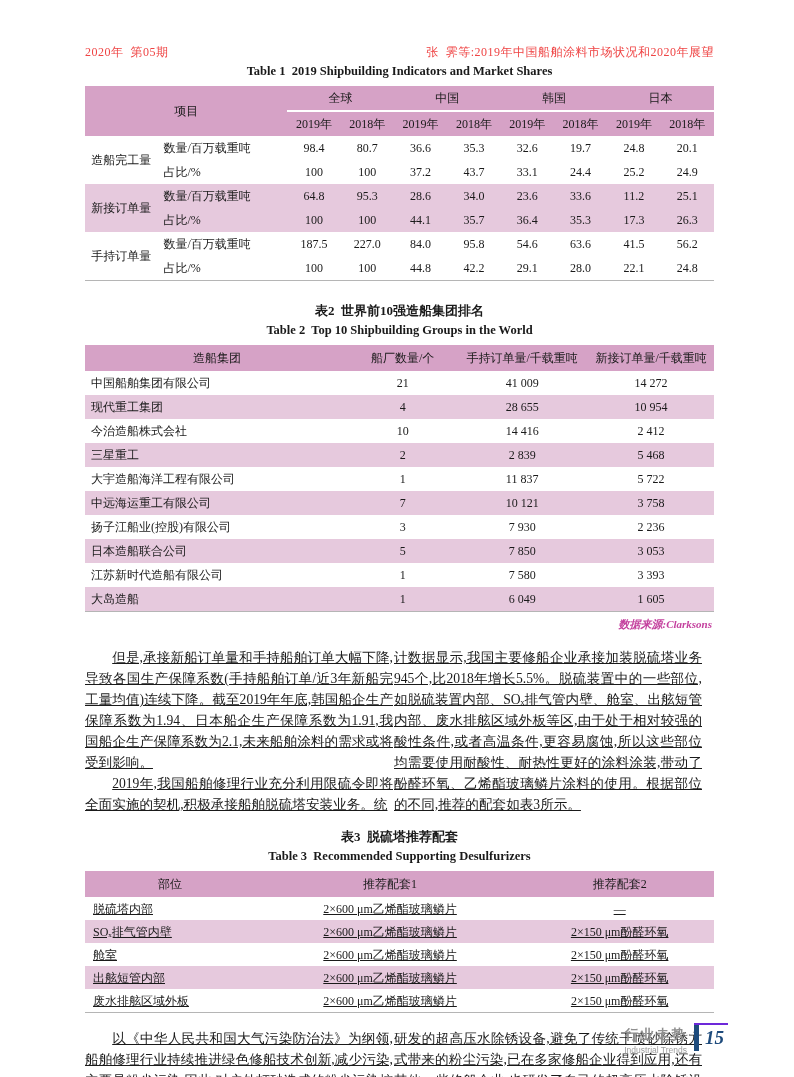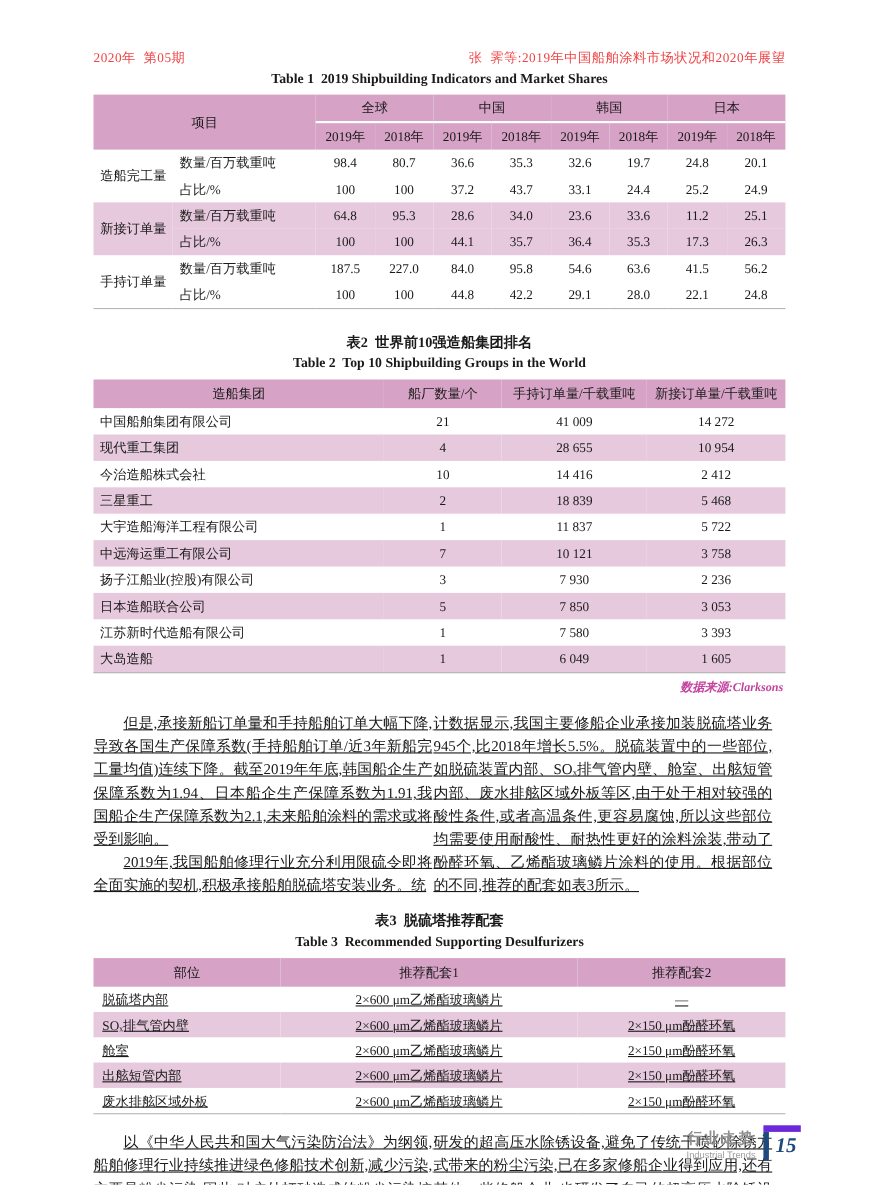--- a/index.html
+++ b/index.html
@@ -52,21 +52,21 @@
   .cols{display:flex;gap:1px;margin-top:15px;text-decoration:underline;}
   .col{width:308px;font-size:13.6px;line-height:21px;text-align:justify;}
   .col p{margin:0;}
   .col p.ind{text-indent:2em;}
 
   
   .footer{position:absolute;right:66px;bottom:22px;display:flex;align-items:flex-start;}
   .footer-labels{text-align:right;margin-right:7px;padding-top:3px;}
   .footer-cn{font-size:13.5px;color:#8f8f8f;letter-spacing:2px;font-weight:bold;}
   .footer-en{font-size:8.5px;color:#9c9c9c;font-family:"Liberation Sans","DejaVu Sans",sans-serif;margin-top:1px;}
-  .page-badge{border-top:6px solid #6d28d9;display:flex;align-items:flex-start;width:34px;}
+  .page-badge{border-top:2px solid #6d28d9;display:flex;align-items:flex-start;width:34px;}
   .badge-bar{width:5px;height:26px;background:#1e4b7c;}
   .badge-num{font-style:italic;font-weight:bold;font-size:19px;color:#1e4b7c;
     padding-left:6px;line-height:26px;}
 </style>
 </head>
 <body>
 
 <div class="content">
 
   <div class="runhead">
@@ -214,21 +214,21 @@
       </tr>
       <tr>
         <td class="name" data-bind="table2.rows.2.0">今治造船株式会社</td>
         <td data-bind="table2.rows.2.1">10</td>
         <td data-bind="table2.rows.2.2">14 416</td>
         <td data-bind="table2.rows.2.3">2 412</td>
       </tr>
       <tr class="stripe">
         <td class="name" data-bind="table2.rows.3.0">三星重工</td>
         <td data-bind="table2.rows.3.1">2</td>
-        <td data-bind="table2.rows.3.2">18 839</td>
+        <td data-bind="table2.rows.3.2">2 839</td>
         <td data-bind="table2.rows.3.3">5 468</td>
       </tr>
       <tr>
         <td class="name" data-bind="table2.rows.4.0">大宇造船海洋工程有限公司</td>
         <td data-bind="table2.rows.4.1">1</td>
         <td data-bind="table2.rows.4.2">11 837</td>
         <td data-bind="table2.rows.4.3">5 722</td>
       </tr>
       <tr class="stripe">
         <td class="name" data-bind="table2.rows.5.0">中远海运重工有限公司</td>

